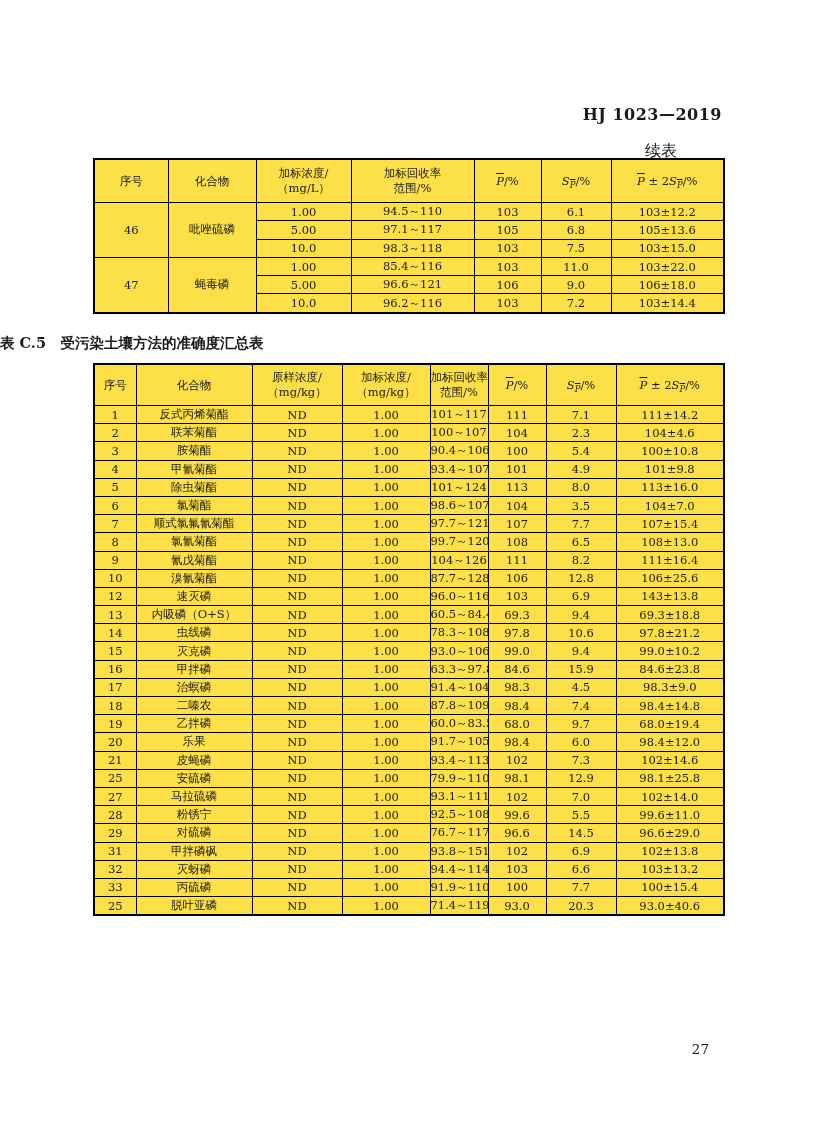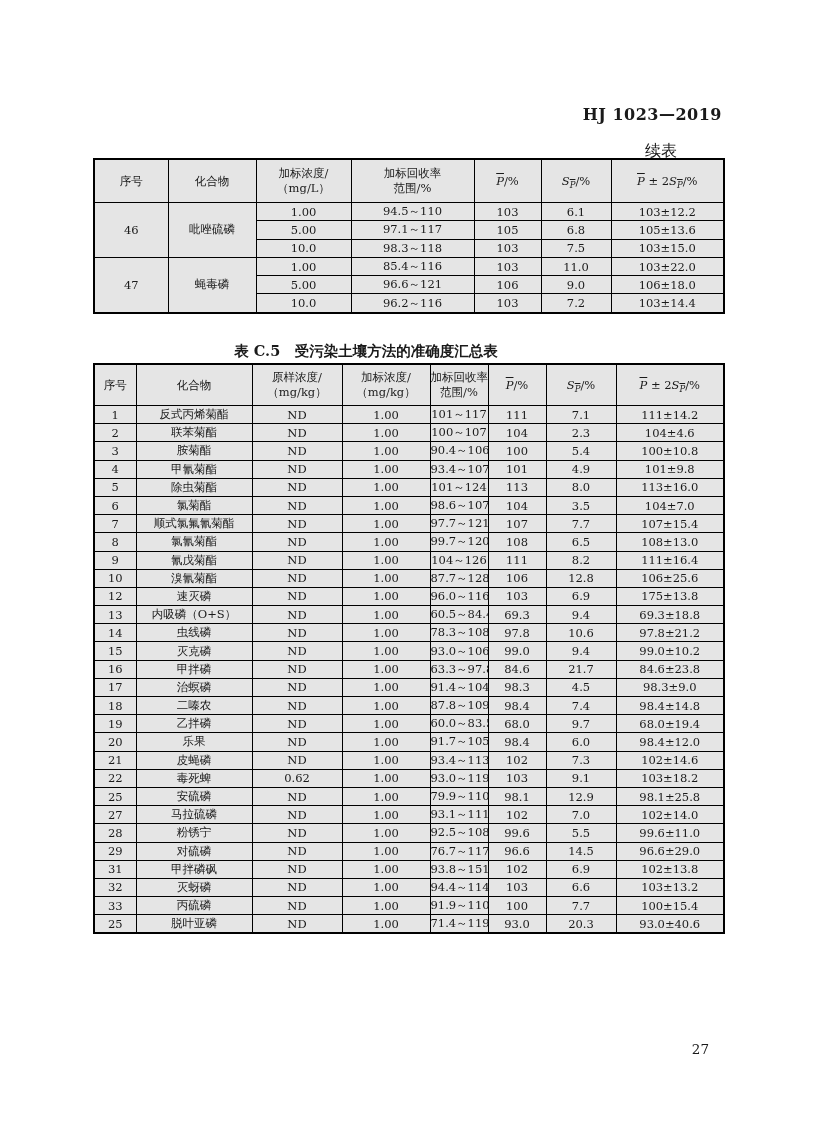--- a/index.html
+++ b/index.html
@@ -2,25 +2,25 @@
 <html><head>
 <meta charset="utf-8">
 <style>
   html,body{margin:0;padding:0;background:#fff;}
   .page{position:relative;width:816px;height:1145px;background:#fff;overflow:hidden;
         font-family:"DejaVu Serif","Liberation Serif",serif;color:#1a1a1a;}
   .doc-number{position:absolute;top:105px;left:0;width:722px;text-align:right;
         font-weight:700;font-size:16px;letter-spacing:.5px;}
   .continued{position:absolute;top:141px;left:93px;width:630px;text-align:right;
         padding-right:46px;box-sizing:border-box;font-size:16px;}
-  .table-title{position:absolute;top:334px;left:0;width:732px;text-align:center;
-        font-weight:700;font-size:14.5px;margin-top:8px;}
+  .table-title{position:absolute;top:334px;left:0;width:732px;text-align:left;
+        font-weight:700;font-size:14.5px;}
   .page-num{position:absolute;top:1041px;left:0;width:723px;text-align:right;
         padding-right:14px;box-sizing:border-box;font-size:13.5px;}
-  .tbl{border-collapse:collapse;table-layout:fixed;background:#e5e5e5;border:2px solid #000;}
+  .tbl{border-collapse:collapse;table-layout:fixed;background:#fde047;border:2px solid #000;}
   .tbl th,.tbl td{border:1px solid #000;text-align:center;vertical-align:middle;
         font-weight:400;padding:0;overflow:hidden;white-space:nowrap;}
   .tbl thead th{font-size:11.5px;line-height:1.3;}
   #table1{position:absolute;top:158px;left:93px;width:630px;}
   #table2{position:absolute;top:363px;left:93px;width:630px;}
   #table1 thead th{height:42px;}
   #table2 thead th{height:40px;}
   #table1 tbody td{height:17.3px;font-size:11.5px;}
   #table2 tbody td{height:17.2px;font-size:11.5px;}
   .l{display:block;}
@@ -261,21 +261,21 @@
 
 
   <tr>
     <td>12</td>
     <td>速灭磷</td>
     <td>ND</td>
     <td>1.00</td>
     <td>96.0～116</td>
     <td>103</td>
     <td>6.9</td>
-    <td>175±13.8</td>
+    <td>143±13.8</td>
   </tr>
 
   <tr>
     <td>13</td>
     <td>内吸磷（O+S）</td>
     <td>ND</td>
     <td>1.00</td>
     <td>60.5～84.4</td>
     <td>69.3</td>
     <td>9.4</td>
@@ -304,21 +304,21 @@
     <td>99.0±10.2</td>
   </tr>
 
   <tr>
     <td>16</td>
     <td>甲拌磷</td>
     <td>ND</td>
     <td>1.00</td>
     <td>63.3～97.8</td>
     <td>84.6</td>
-    <td>21.7</td>
+    <td>15.9</td>
     <td>84.6±23.8</td>
   </tr>
 
   <tr>
     <td>17</td>
     <td>治螟磷</td>
     <td>ND</td>
     <td>1.00</td>
     <td>91.4～104</td>
     <td>98.3</td>
@@ -363,30 +363,20 @@
     <td>21</td>
     <td>皮蝇磷</td>
     <td>ND</td>
     <td>1.00</td>
     <td>93.4～113</td>
     <td>102</td>
     <td>7.3</td>
     <td>102±14.6</td>
   </tr>
 
-  <tr>
-    <td>22</td>
-    <td>毒死蜱</td>
-    <td>0.62</td>
-    <td>1.00</td>
-    <td>93.0～119</td>
-    <td>103</td>
-    <td>9.1</td>
-    <td>103±18.2</td>
-  </tr>
 
 
 
   <tr>
     <td>25</td>
     <td>安硫磷</td>
     <td>ND</td>
     <td>1.00</td>
     <td>79.9～110</td>
     <td>98.1</td>

